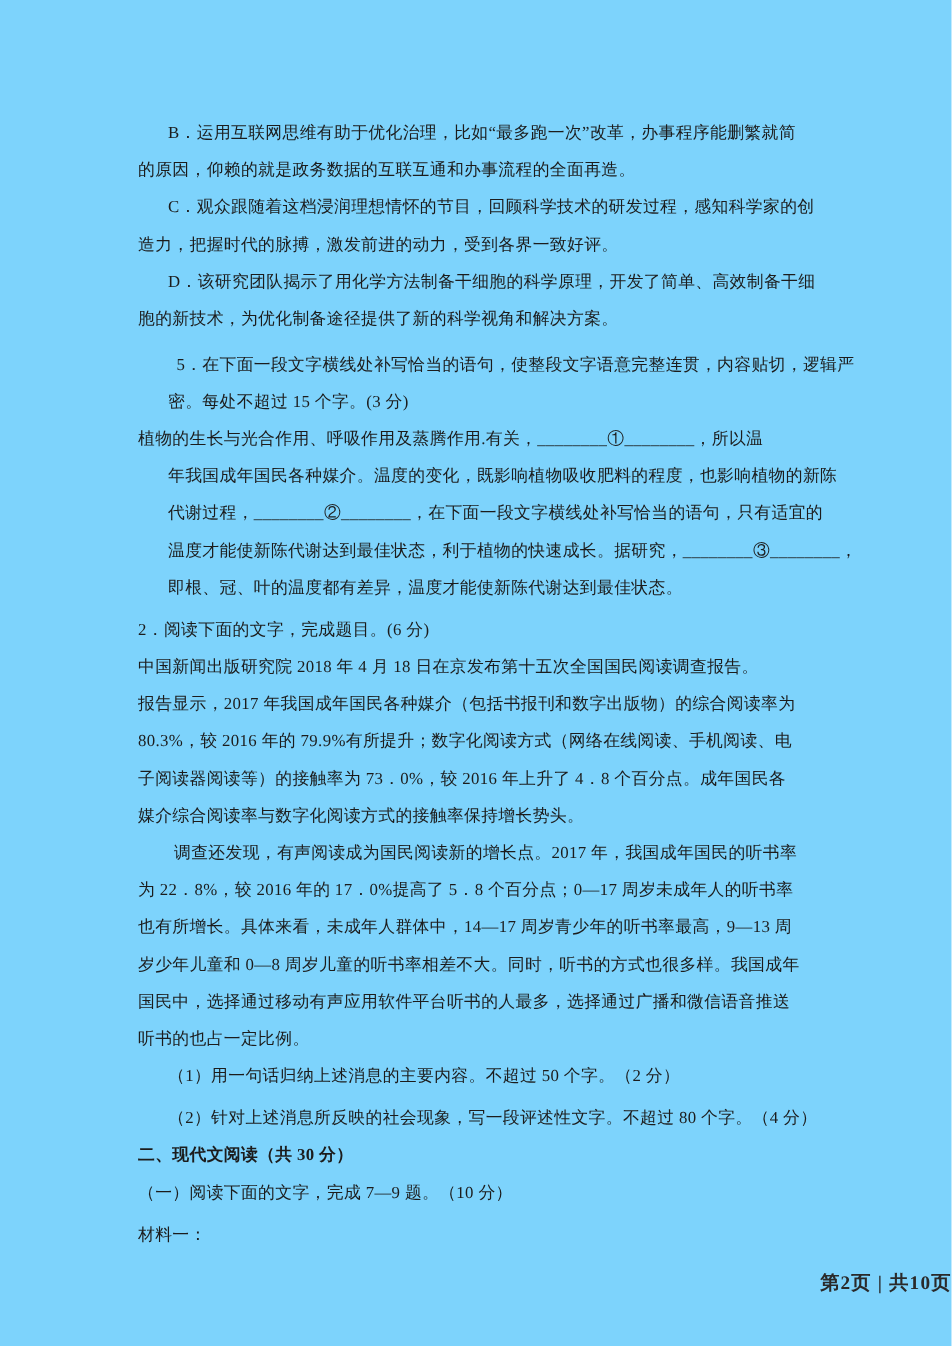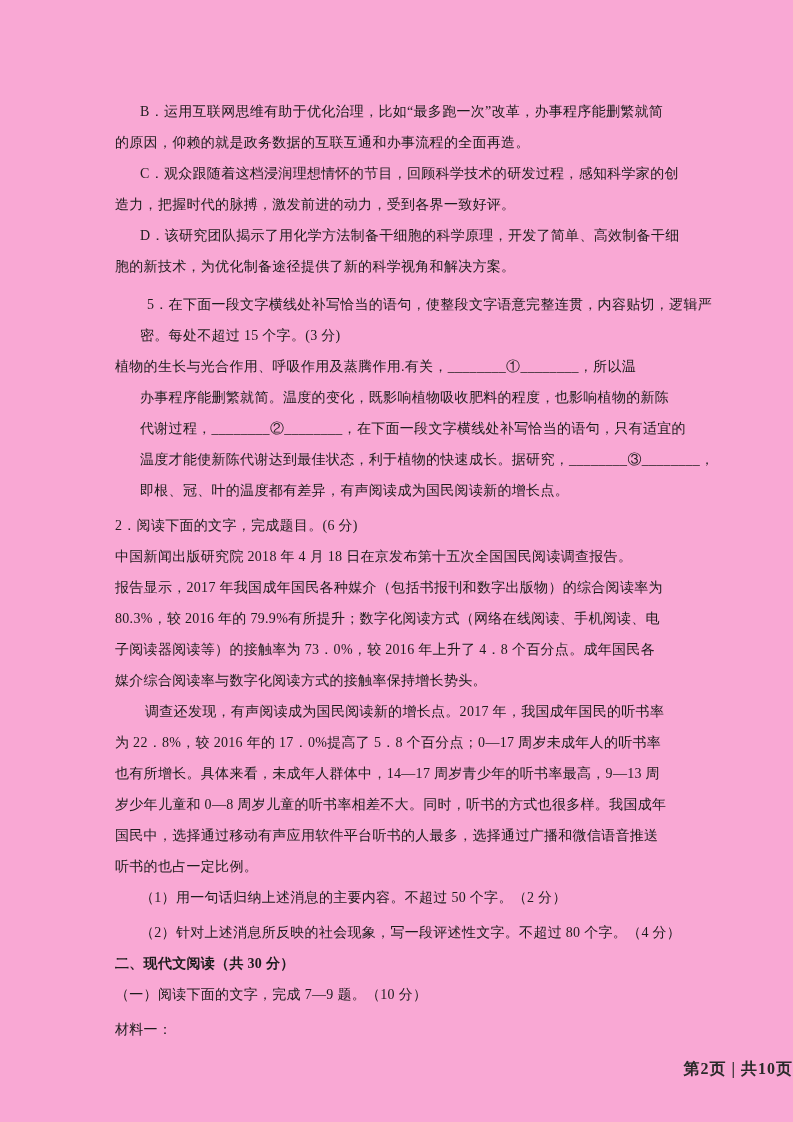--- a/index.html
+++ b/index.html
@@ -4,21 +4,21 @@
 <style>
   html, body {
     margin: 0;
     padding: 0;
     background: #ffffff;
   }
   .page {
     position: relative;
     width: 793px;
     height: 1122px;
-    background: #f9a8d4;
+    background: #7dd3fc;
     overflow: hidden;
     font-family: "Liberation Serif", "DejaVu Serif", serif;
     color: #1c1c1c;
   }
   .content {
     position: absolute;
     top: 96px;
     left: 115px;
     right: 100px;
   }
@@ -58,24 +58,24 @@
     <p class="ln i1">B．运用互联网思维有助于优化治理，比如“最多跑一次”改革，办事程序能删繁就简</p>
     <p class="ln i2">的原因，仰赖的就是政务数据的互联互通和办事流程的全面再造。</p>
     <p class="ln i1">C．观众跟随着这档浸润理想情怀的节目，回顾科学技术的研发过程，感知科学家的创</p>
     <p class="ln i2">造力，把握时代的脉搏，激发前进的动力，受到各界一致好评。</p>
     <p class="ln i1">D．该研究团队揭示了用化学方法制备干细胞的科学原理，开发了简单、高效制备干细</p>
     <p class="ln i2">胞的新技术，为优化制备途径提供了新的科学视角和解决方案。</p>
 
     <p class="ln i0 gap-sm">5．在下面一段文字横线处补写恰当的语句，使整段文字语意完整连贯，内容贴切，逻辑严</p>
     <p class="ln i1">密。每处不超过 15 个字。(3 分)</p>
     <p class="ln i2">植物的生长与光合作用、呼吸作用及蒸腾作用.有关，________①________，所以温</p>
-    <p class="ln i1">办事程序能删繁就简。温度的变化，既影响植物吸收肥料的程度，也影响植物的新陈</p>
+    <p class="ln i1">年我国成年国民各种媒介。温度的变化，既影响植物吸收肥料的程度，也影响植物的新陈</p>
     <p class="ln i1">代谢过程，________②________，在下面一段文字横线处补写恰当的语句，只有适宜的</p>
     <p class="ln i1">温度才能使新陈代谢达到最佳状态，利于植物的快速成长。据研究，________③________，</p>
-    <p class="ln i1">即根、冠、叶的温度都有差异，有声阅读成为国民阅读新的增长点。</p>
+    <p class="ln i1">即根、冠、叶的温度都有差异，温度才能使新陈代谢达到最佳状态。</p>
 
     <p class="ln i0 gap-xs">2．阅读下面的文字，完成题目。(6 分)</p>
     <p class="ln i2">中国新闻出版研究院 2018 年 4 月 18 日在京发布第十五次全国国民阅读调查报告。</p>
     <p class="ln i0">报告显示，2017 年我国成年国民各种媒介（包括书报刊和数字出版物）的综合阅读率为</p>
     <p class="ln i0">80.3%，较 2016 年的 79.9%有所提升；数字化阅读方式（网络在线阅读、手机阅读、电</p>
     <p class="ln i0">子阅读器阅读等）的接触率为 73．0%，较 2016 年上升了 4．8 个百分点。成年国民各</p>
     <p class="ln i0">媒介综合阅读率与数字化阅读方式的接触率保持增长势头。</p>
     <p class="ln i15">调查还发现，有声阅读成为国民阅读新的增长点。2017 年，我国成年国民的听书率</p>
     <p class="ln i0">为 22．8%，较 2016 年的 17．0%提高了 5．8 个百分点；0—17 周岁未成年人的听书率</p>
     <p class="ln i0">也有所增长。具体来看，未成年人群体中，14—17 周岁青少年的听书率最高，9—13 周</p>

